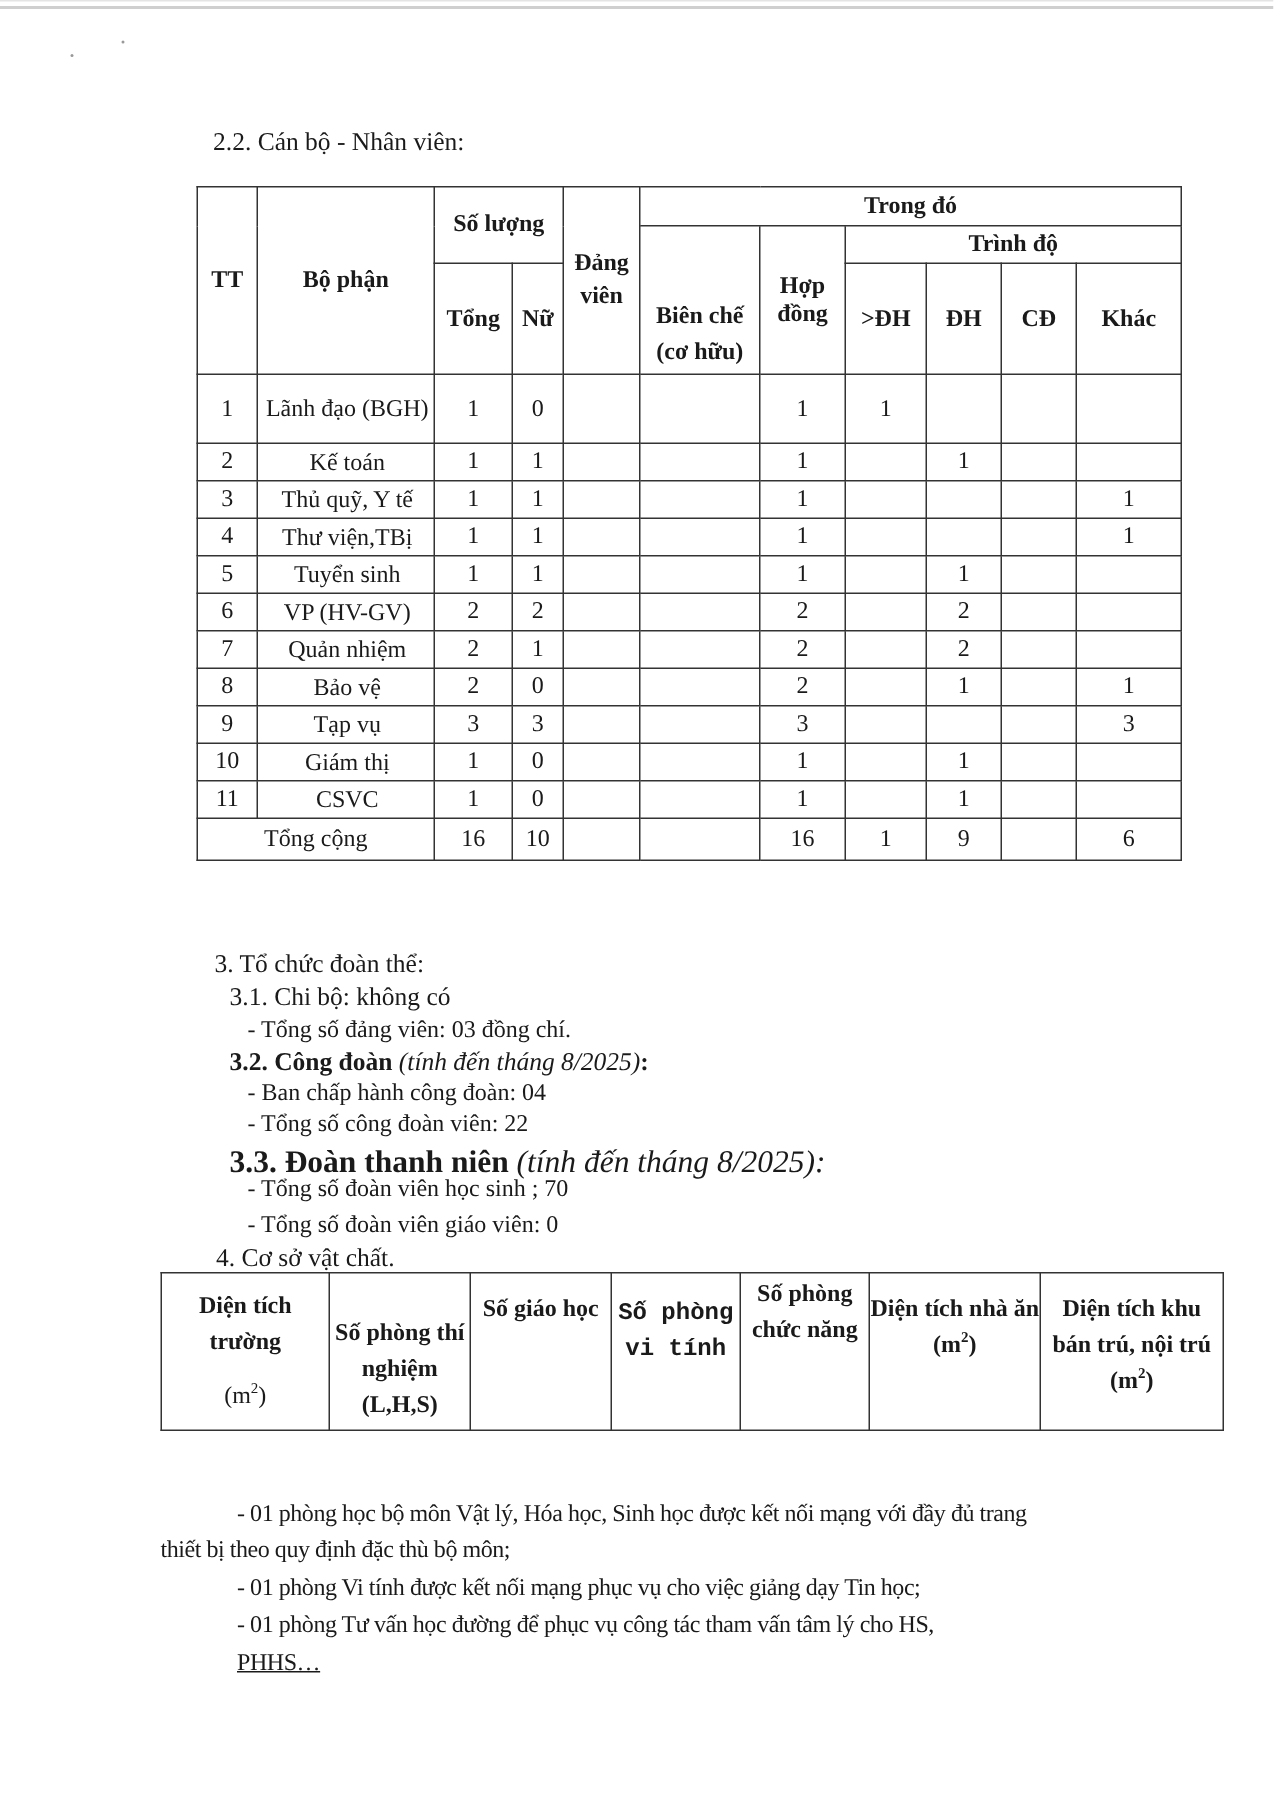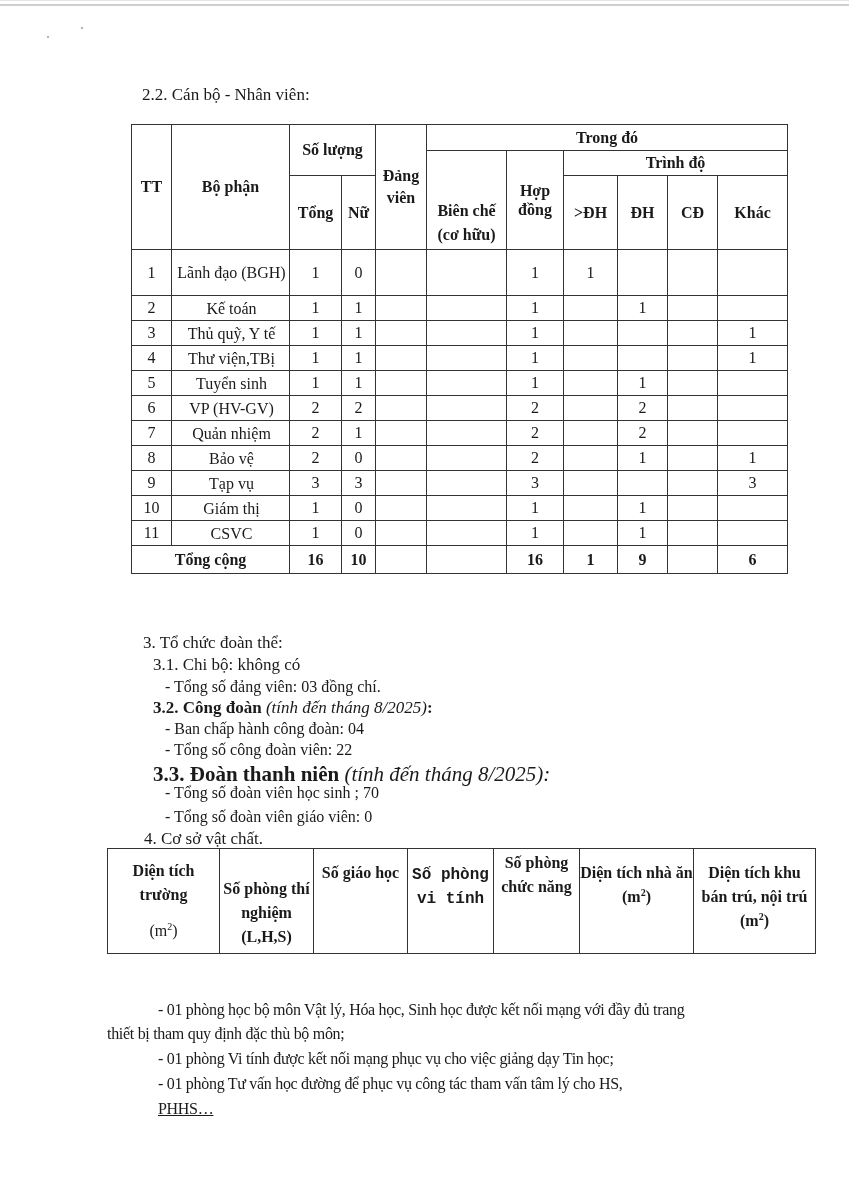--- a/index.html
+++ b/index.html
@@ -10,21 +10,21 @@
   .topline { position:absolute; left:0; top:4px; width:849px; height:2px; background:#cfcfcf; }
   .topline2 { position:absolute; left:0; top:0; width:849px; height:1px; background:#e4e4e4; }
   .speck { position:absolute; width:2px; height:2px; background:#999; border-radius:1px; }
   .abs { position:absolute; }
   .h-sec { font-weight:normal; font-size:17px; }
   .txt { font-size:16px; line-height:20px; white-space:nowrap; }
   table { border-collapse:collapse; position:absolute; table-layout:fixed; }
   td, th { border:1.3px solid #333; padding:0; font-size:16px; text-align:center; vertical-align:middle; }
   th { font-weight:bold; }
   .t1 td.name { text-align:center; padding-left:2px; line-height:19px; }
-  .bold { font-weight:bold; }
+  .bold { font-weight:normal; }
   .t2 th { font-size:16px; line-height:24px; }
   sup { font-size:10px; line-height:0; }
   .para { font-size:16px; line-height:24px; position:absolute; }
 </style>
 </head>
 <body>
 
 <div class="topline2"></div>
 <div class="topline"></div>
 <div class="speck" style="left:47px;top:36px;"></div>
@@ -280,16 +280,16 @@
       <span>Diện tích nhà ăn (m</span><sup>2</sup><span>)</span>
     </th>
     <th style="vertical-align:top;padding-top:12px;">
       <span>Diện tích khu bán trú, nội trú (m</span><sup>2</sup><span>)</span>
     </th>
   </tr>
 </tbody>
   </table>
 
 <div class="para" style="left:158px;top:998px;letter-spacing:-0.3px;">- 01 phòng học bộ môn Vật lý, Hóa học, Sinh học được kết nối mạng với đầy đủ trang</div>
-<div class="para" style="left:107px;top:1022px;letter-spacing:-0.3px;">thiết bị tham quy định đặc thù bộ môn;</div>
+<div class="para" style="left:107px;top:1022px;letter-spacing:-0.3px;">thiết bị theo quy định đặc thù bộ môn;</div>
 <div class="para" style="left:158px;top:1047px;letter-spacing:-0.3px;">- 01 phòng Vi tính được kết nối mạng phục vụ cho việc giảng dạy Tin học;</div>
 <div class="para" style="left:158px;top:1072px;letter-spacing:-0.3px;">- 01 phòng Tư vấn học đường để phục vụ công tác tham vấn tâm lý cho HS,</div>
 <div class="para" style="left:158px;top:1097px;letter-spacing:-0.3px;text-decoration:underline;">PHHS…</div>
 
 </body></html>

